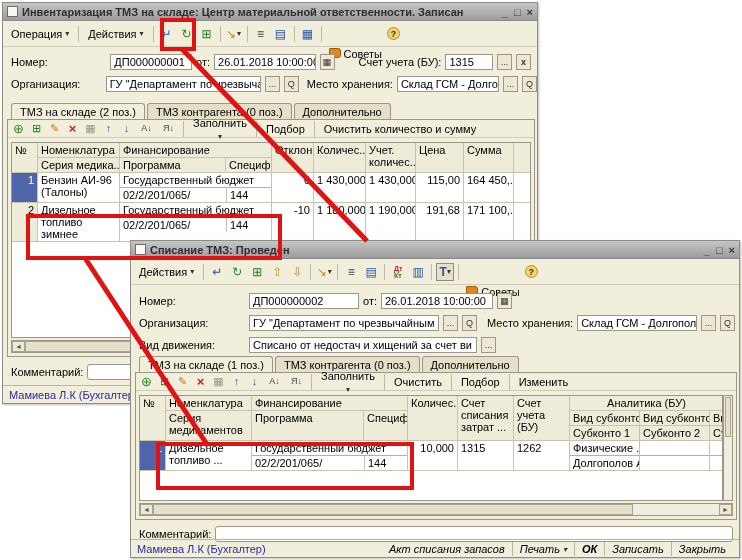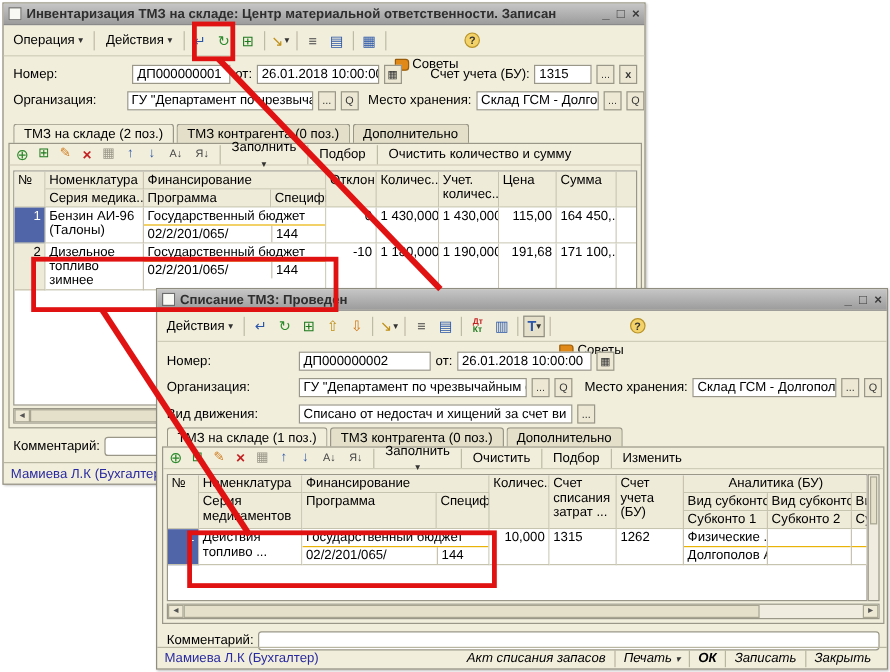--- a/index.html
+++ b/index.html
@@ -20,21 +20,21 @@
     border-bottom:1px solid #cfccb8; height:26px; }
   .menu-btn { padding:1px 4px; display:flex; align-items:center; gap:3px; border:1px solid transparent; }
   .tb-ico { width:18px; height:18px; display:flex; align-items:center; justify-content:center;
     font-size:12px; line-height:1; border:1px solid transparent; }
   .tb-sep { width:1px; height:16px; background:#bdbaa6; margin:0 2px; }
   .caret { font-size:8px; color:#333; }
   .c-blue { color:#2b56a8; } .c-green { color:#2c8a2c; } .c-dgreen { color:#1e7a1e; }
   .c-red { color:#c42222; } .c-orange { color:#d07818; } .c-gray { color:#9a9788; }
   .c-dark { color:#444; } .c-gold { color:#c09018; }
   .pressed { border:1px solid #8f8d7f; background:#e4e0ca; }
-  .advice { display:flex; align-items:center; gap:3px; padding:0 3px;margin-top:40px; }
+  .advice { display:flex; align-items:flex-start; gap:3px; padding:0 3px;margin-top:40px; }
   .book { width:12px; height:10px; background:#e08818; border:1px solid #9a5c08;
     border-radius:1px 3px 3px 1px; position:relative; }
   .qmark { width:13px; height:13px; border-radius:50%; background:#f3d26a; border:1px solid #b89226;
     display:flex; align-items:center; justify-content:center; font-size:9px; font-weight:bold; color:#333; }
   .dtkt { font-size:7px; font-weight:bold; line-height:1; text-align:left; }
   .dtkt .d { color:#c42222; } .dtkt .k { color:#1e7a1e; }
 
   .frow { position:absolute; display:flex; align-items:center; gap:4px; height:17px; }
   .flabel { white-space:nowrap; }
   .field { background:#fff; border:1px solid #9a9788; height:16px; display:flex;
@@ -373,21 +373,21 @@
         <div class="gcell">Вид субконто 1</div>
         <div class="gcell">Вид субконто 2</div>
         <div class="gcell">Вид с</div>
         <div class="gcell">Субконто 1</div>
         <div class="gcell">Субконто 2</div>
         <div class="gcell">Субк</div>
       </div>
 
       <div class="grow" style="grid-template-columns:26px 86px 156px 50px 56px 56px 70px 70px 14px;">
         <div class="gcell num-cell num-sel">1</div>
-        <div class="gcell wrap">Действия топливо ...</div>
+        <div class="gcell wrap">Дизельное топливо ...</div>
         <div class="gcell" style="padding:0;">
           <div style="padding:1px 3px;">Государственный бюджет</div>
           <div class="fin-sub subline" style="grid-template-columns:1fr 42px;">
             <div style="padding:1px 3px;border-right:1px solid #c6c3af;">02/2/201/065/</div>
             <div style="padding:1px 3px;">144</div>
           </div>
         </div>
         <div class="gcell r">10,000</div>
         <div class="gcell">1315</div>
         <div class="gcell">1262</div>

